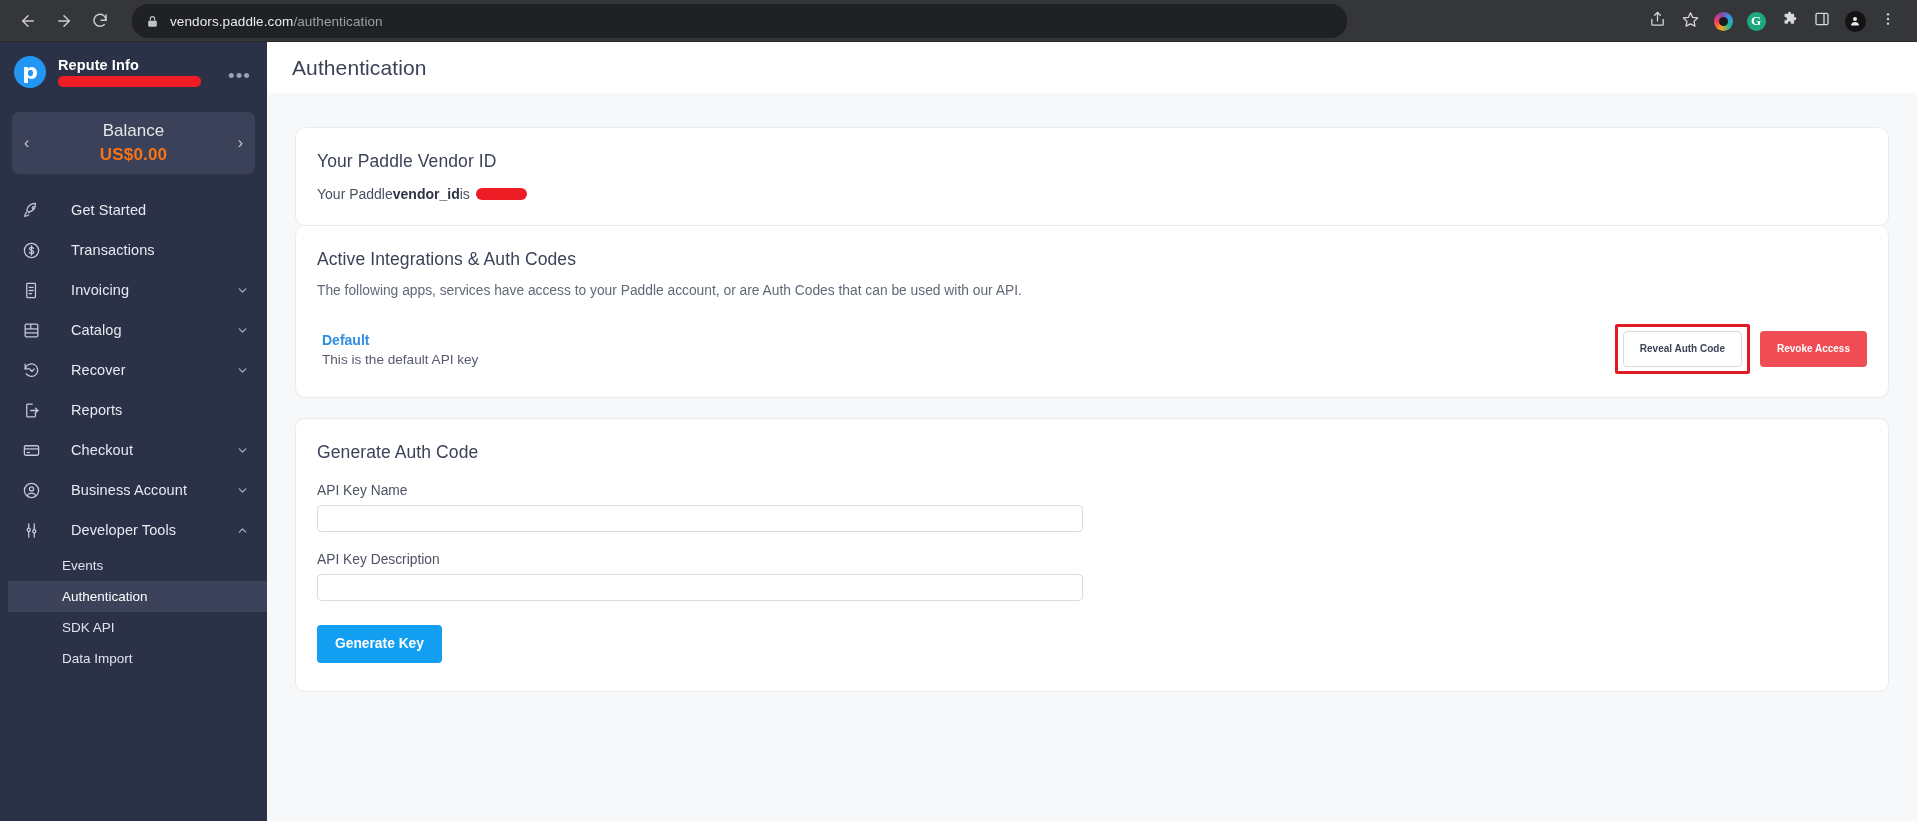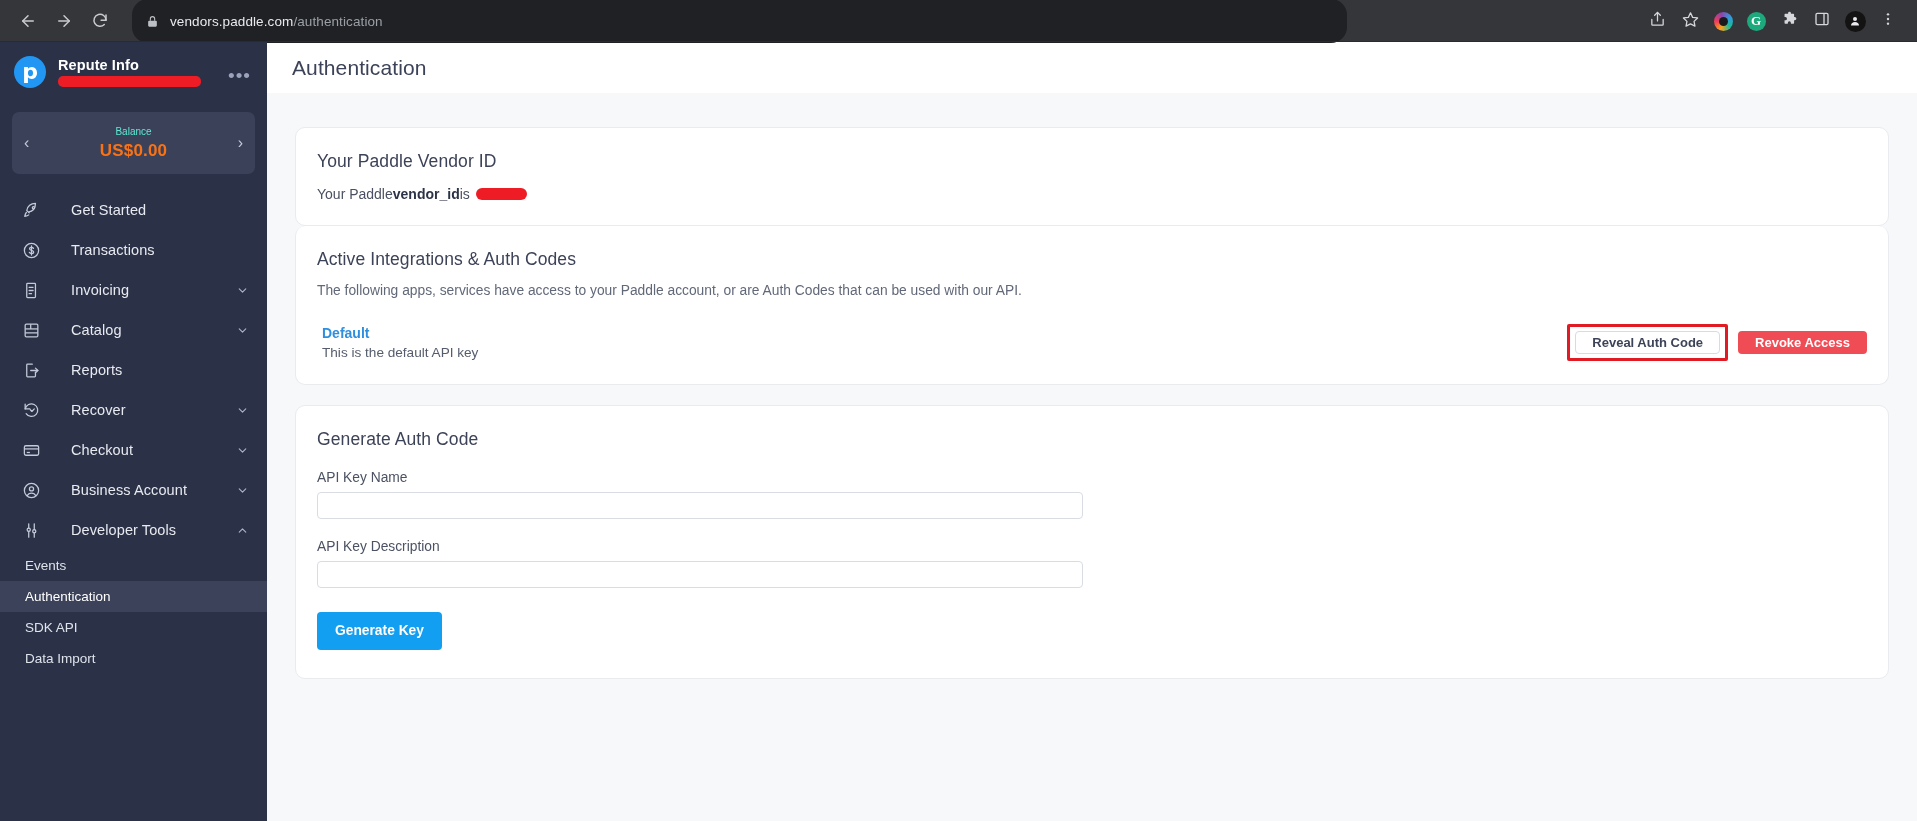--- a/index.html
+++ b/index.html
@@ -30,21 +30,21 @@
   .nav-btn {
     width: 32px; height: 32px;
     display: flex; align-items: center; justify-content: center;
     border-radius: 50%;
     color: #c9cbcf;
   }
   .nav-btn svg { display: block; }
   .omnibox {
     flex: 0 0 auto;
     width: 1215px;
-    height: 44px;
+    height: 34px;
     background: #202124;
     border-radius: 16px;
     display: flex;
     align-items: center;
     padding: 0 14px;
     margin-left: 6px;
   }
   .lock-icon { margin-right: 11px; display: flex; align-items: center; }
   .url-text {
     font-size: 13.5px;
@@ -149,21 +149,21 @@
     background: #3a4159;
     border-radius: 7px;
     height: 62px;
     display: flex;
     align-items: center;
     justify-content: space-between;
     padding: 0 12px;
   }
   .bal-arrow { color: #c2c8d8; font-size: 16px; line-height: 1; }
   .balance-center { text-align: center; flex: 1; }
-  .balance-label { font-size: 10px; color: #5eead4; }
+  .balance-label { font-size: 17px; color: #e5e5e5; }
   .balance-value {
     font-size: 17px; font-weight: bold; color: #f97316;
     margin-top: 4px; letter-spacing: .2px;
   }
   .nav { margin-top: 16px; }
   .nav-item {
     display: flex;
     align-items: center;
     height: 40px;
     padding: 0 18px 0 20px;
@@ -178,23 +178,24 @@
     color: #c4cad9;
     flex: 0 0 22px;
   }
   .nav-item .label { flex: 1; letter-spacing: .1px; }
   .nav-item .chev { color: #aab2c6; display: flex; align-items: center; }
   .nav-item.active-parent .chev { color: #aab2c6; }
   .sub-item {
     display: flex;
     align-items: center;
     height: 31px;
-    padding-left: 25px;
+    padding-left: 54px;
     font-size: 13.5px;
     color: #dfe3ec;
+    margin-left: 8px;
   }
   .sub-item.active {
     background: #3b4259;
     color: #ffffff;
   }
 
   
   #main { flex: 1; background: #f7f8fa; display: flex; flex-direction: column; min-width: 0; }
   #page-header {
     background: #ffffff;
@@ -264,24 +265,24 @@
     color: #555c6c;
   }
   .row-actions { display: flex; align-items: center; }
   .highlight-box {
     border: 3px solid #e01b24;
     padding: 4px 5px 4px 5px;
     border-radius: 2px;
     display: inline-flex;
   }
   .btn {
-    font-size: 13px;
+    font-size: 10px;
     font-weight: bold;
     border-radius: 4px;
-    padding: 4px 16px;
+    padding: 12px 16px;
     line-height: 1;
     white-space: nowrap;
     border: 1px solid transparent;
   }
   .btn-outline {
     background: #ffffff;
     border-color: #d8dbe2;
     color: #3d4458;
   }
   .btn-danger {
@@ -488,41 +489,41 @@
           <span class="label">Catalog</span>
           <span class="chev">
             <svg width="13" height="13" viewBox="0 0 24 24" fill="none" stroke="currentColor" stroke-width="2.2" stroke-linecap="round" stroke-linejoin="round">
               <polyline points="6 9 12 15 18 9"></polyline>
             </svg>
           </span>
         </div>
         <div class="nav-item">
           <span class="ico">
             <svg width="19" height="19" viewBox="0 0 24 24" fill="none" stroke="currentColor" stroke-width="1.6" stroke-linecap="round" stroke-linejoin="round">
-              <path d="M13 4H7a1 1 0 0 0-1 1v14a1 1 0 0 0 1 1h9a1 1 0 0 0 1-1v-5"></path>
-              <line x1="11" y1="12" x2="20" y2="12"></line>
-              <polyline points="17 9 20 12 17 15"></polyline>
-            </svg>
-          </span>
-          <span class="label">Reports</span>
-        </div>
-        <div class="nav-item">
-          <span class="ico">
-            <svg width="19" height="19" viewBox="0 0 24 24" fill="none" stroke="currentColor" stroke-width="1.6" stroke-linecap="round" stroke-linejoin="round">
               <path d="M4 10a8 8 0 1 1 1.2 6"></path>
               <polyline points="4 4 4 10 10 10"></polyline>
               <polyline points="10.5 11 12.5 13.2 15.5 10"></polyline>
             </svg>
           </span>
           <span class="label">Recover</span>
           <span class="chev">
             <svg width="13" height="13" viewBox="0 0 24 24" fill="none" stroke="currentColor" stroke-width="2.2" stroke-linecap="round" stroke-linejoin="round">
               <polyline points="6 9 12 15 18 9"></polyline>
             </svg>
           </span>
+        </div>
+        <div class="nav-item">
+          <span class="ico">
+            <svg width="19" height="19" viewBox="0 0 24 24" fill="none" stroke="currentColor" stroke-width="1.6" stroke-linecap="round" stroke-linejoin="round">
+              <path d="M13 4H7a1 1 0 0 0-1 1v14a1 1 0 0 0 1 1h9a1 1 0 0 0 1-1v-5"></path>
+              <line x1="11" y1="12" x2="20" y2="12"></line>
+              <polyline points="17 9 20 12 17 15"></polyline>
+            </svg>
+          </span>
+          <span class="label">Reports</span>
         </div>
         <div class="nav-item">
           <span class="ico">
             <svg width="19" height="19" viewBox="0 0 24 24" fill="none" stroke="currentColor" stroke-width="1.6" stroke-linejoin="round">
               <rect x="3" y="6" width="18" height="12" rx="1.8"></rect>
               <line x1="3" y1="10" x2="21" y2="10"></line>
               <line x1="6" y1="14.5" x2="10" y2="14.5"></line>
             </svg>
           </span>
           <span class="label">Checkout</span>

